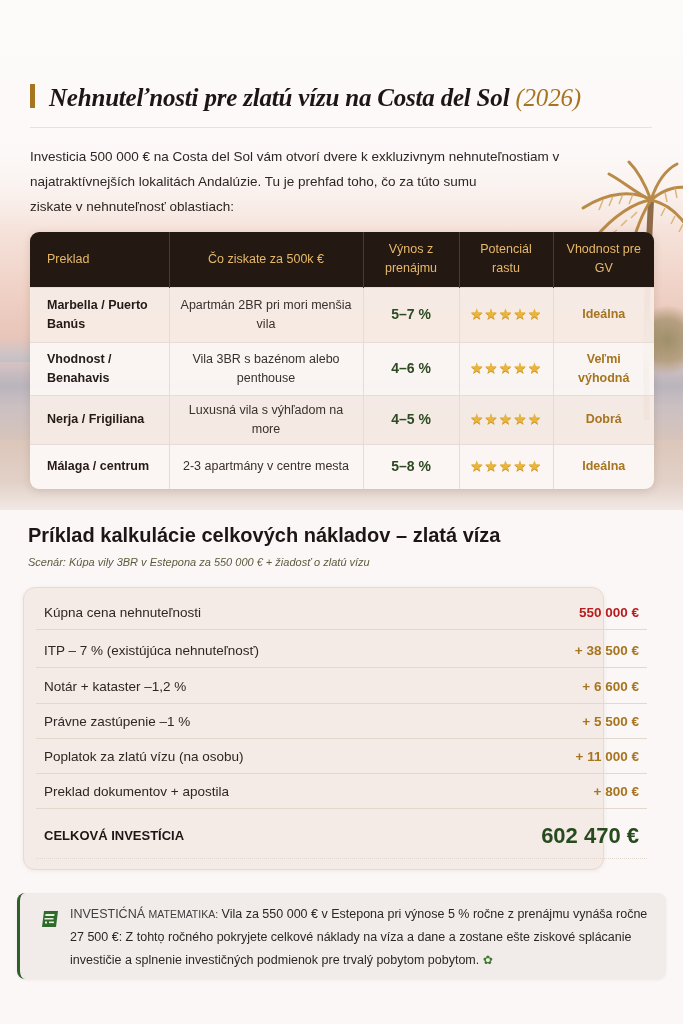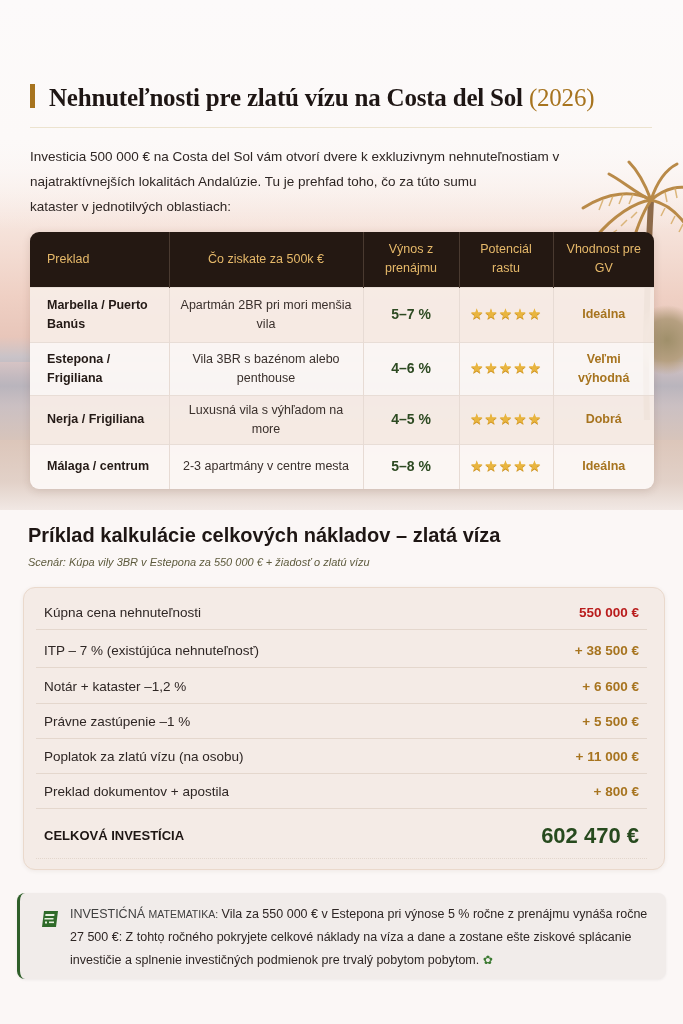--- a/index.html
+++ b/index.html
@@ -30,21 +30,21 @@
       position: absolute; left: 0; top: 440px; width: 100%; height: 70px;
       background: linear-gradient(180deg, #dcc6ba 0%, #e2d1c8 60%, #f1e8e4 100%);
     }
     .palm { position: absolute; right: -10px; top: 160px; width: 120px; height: 260px; }
     .shrub { position: absolute; right: 0; top: 300px; width: 40px; height: 80px;
       background: radial-gradient(circle at 60% 50%, #9f8f6a 0%, #b6a081 45%, rgba(220,200,180,0) 75%); }
 
     .content { position: absolute; left: 0; top: 0; width: 683px; }
 
     .title-row {
-      position: absolute; left: 30px; top: 84px; display: flex; align-items: flex-start;
+      position: absolute; left: 30px; top: 84px; display: flex; align-items: flex-start; font-style: italic;
     }
     .title-bar { width: 5px; height: 24px; background: #a7741f; margin-right: 14px; }
     .page-title {
       font-family: "Liberation Serif", "DejaVu Serif", serif;
       font-size: 25px; font-weight: bold; color: #1e1614; letter-spacing: -0.2px;
     }
     .page-title .year { color: #a7741f; font-weight: normal; }
     .title-rule { position: absolute; left: 30px; top: 127px; width: 622px; height: 1px; background: #ece3cf; }
 
     .intro {
@@ -86,21 +86,21 @@
     
     .calc-title {
       position: absolute; left: 28px; top: 524px;
       font-size: 20px; font-weight: bold; color: #1e1614;
     }
     .calc-sub {
       position: absolute; left: 28px; top: 556px;
       font-size: 11px; font-style: italic; color: #5d5a3c;
     }
     .calc-card {
-      position: absolute; left: 23px; top: 587px; width: 642px; height: 283px;
+      position: absolute; left: 23px; top: 587px; width: 581px; height: 283px;
       background: #f4ebe6; border: 1px solid #ead9cc; border-radius: 12px;
       box-shadow: 0 1px 4px rgba(90,60,40,.08);
     }
     .calc-row {
       position: absolute; left: 12px; width: 611px; height: 34px;
       border-bottom: 1px solid #e4d7cd;
       display: flex; align-items: center; justify-content: space-between;
       padding: 0 8px 0 8px;
     }
     .calc-row .lbl { font-size: 13.5px; color: #2e2624; }
@@ -161,21 +161,21 @@
 <div class="content">
   <div class="title-row">
     <div class="title-bar"></div>
     <h1 class="page-title"><span>Nehnuteľnosti pre zlatú vízu na Costa del Sol</span> <span class="year">(2026)</span></h1>
   </div>
   <div class="title-rule"></div>
 
   <div class="intro">
     <span>Investicia 500 000 € na Costa del Sol vám otvorí dvere k exkluzivnym nehnuteľnostiam v</span>
     <span>najatraktívnejších lokalitách Andalúzie. Tu je prehfad toho, čo za túto sumu</span>
-    <span>kataster v jednotilvých oblastiach:</span>
+    <span>ziskate v nehnuteľnosť oblastiach:</span>
   </div>
 
   <div class="loc-table">
     <table>
       <colgroup>
         <col style="width:139px">
           <col style="width:194px">
           <col style="width:96px">
           <col style="width:94px">
           <col style="width:101px">
@@ -191,21 +191,21 @@
       </thead>
       <tbody>
         <tr class="odd r1">
           <td class="loc">Marbella / Puerto Banús</td>
           <td class="desc">Apartmán 2BR pri mori menšia vila</td>
           <td class="yield">5–7 %</td>
           <td><span class="stars">★★★★★</span></td>
           <td class="fit">Ideálna</td>
         </tr>
         <tr class="even r2">
-          <td class="loc">Estepona / Frigiliana</td>
+          <td class="loc">Vhodnost / Benahavis</td>
           <td class="desc">Vila 3BR s bazénom alebo penthouse</td>
           <td class="yield">4–6 %</td>
           <td><span class="stars">★★★★★</span></td>
           <td class="fit">Veľmi výhodná</td>
         </tr>
         <tr class="odd r3">
           <td class="loc">Nerja / Frigiliana</td>
           <td class="desc">Luxusná vila s výhľadom na more</td>
           <td class="yield">4–5 %</td>
           <td><span class="stars">★★★★★</span></td>

